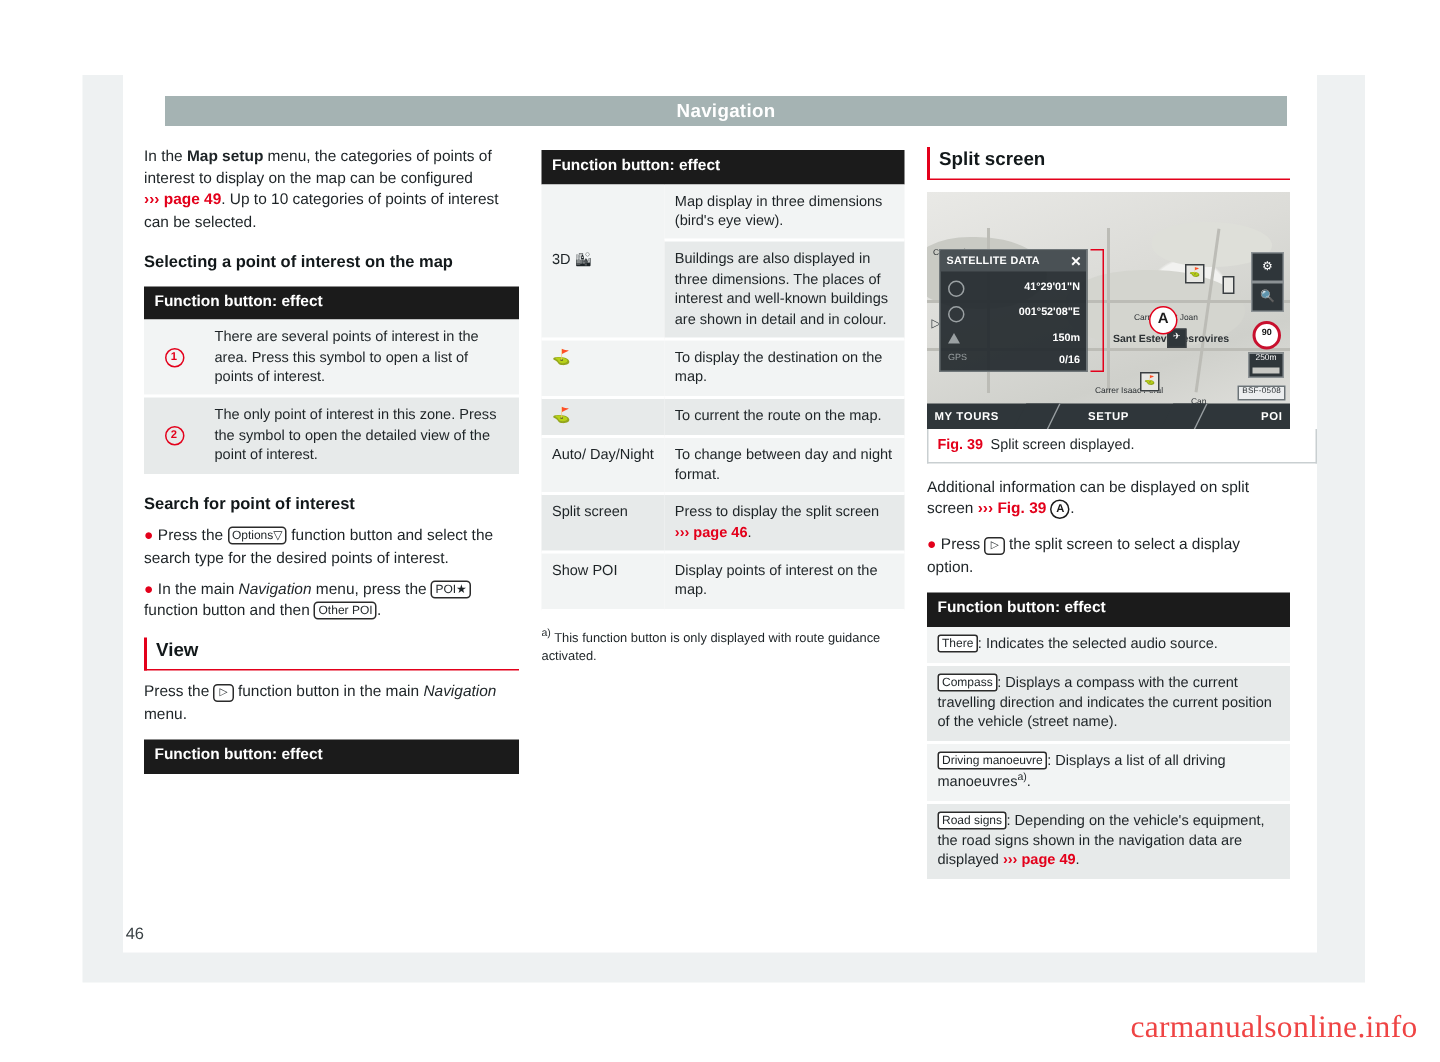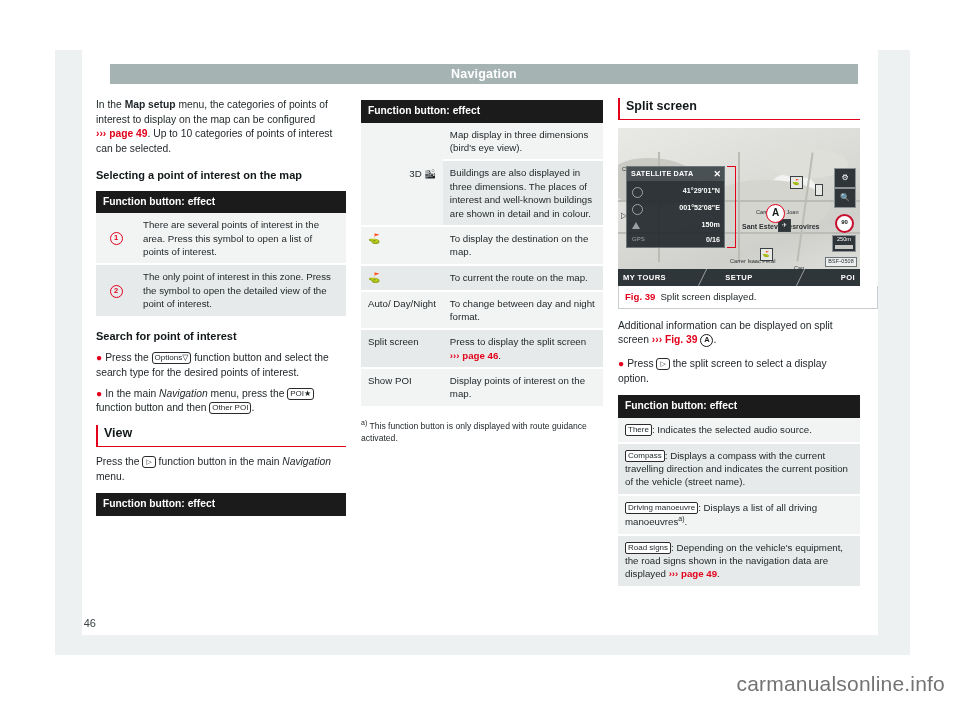--- a/index.html
+++ b/index.html
@@ -22,21 +22,21 @@
     position:absolute;left:110px;top:64px;width:748px;height:20px;
     background:#a5b3b3;color:#ffffff;font-size:12.5px;font-weight:bold;
     display:flex;align-items:center;justify-content:center;letter-spacing:.2px;
   }
   #page-number{
     position:absolute;left:60px;top:617px;width:36px;
     font-size:11px;color:#3b4245;text-align:right;
   }
   #watermark{
     position:absolute;left:0;top:672px;width:945px;text-align:right;
-    font-size:21px;color:#737373;font-family:Liberation Sans, sans-serif;
+    font-size:21px;color:#ef4444;font-family:Liberation Serif, serif;
     letter-spacing:.2px;
   }
 
   
   .col{position:absolute;top:98px;font-size:10.3px;line-height:1.43;color:#1d2326;}
   #col-left{left:96px;width:250px;}
   #col-mid{left:361px;width:242px;}
   #col-right{left:618px;width:242px;}
 
   p{margin:0 0 9px 0;}
@@ -58,21 +58,21 @@
   table.fb th{
     background:#1b1b1b;color:#ffffff;font-size:10.3px;font-weight:bold;
     text-align:left;padding:4px 7px;
   }
   table.fb td{
     background:#f2f4f4;padding:5px 7px;vertical-align:top;font-size:9.7px;
     line-height:1.38;border-bottom:2px solid #ffffff;
   }
   table.fb td.k{width:62px;white-space:nowrap;}
   table.fb tr.alt td{background:#e7eaea;}
-  table.fb td.merge{vertical-align:middle;text-align:right;}
+  table.fb td.merge{vertical-align:middle;}
 
   
   .chip{
     display:inline-block;border:1px solid #2b2b2b;border-radius:3px;
     padding:0 2px;font-size:8px;line-height:10px;background:#ffffff;
     vertical-align:1px;white-space:nowrap;font-weight:normal;
   }
   .chip.sq{border-radius:2px;}
   .arrowbtn{
     display:inline-block;border:1px solid #2b2b2b;border-radius:3px;

